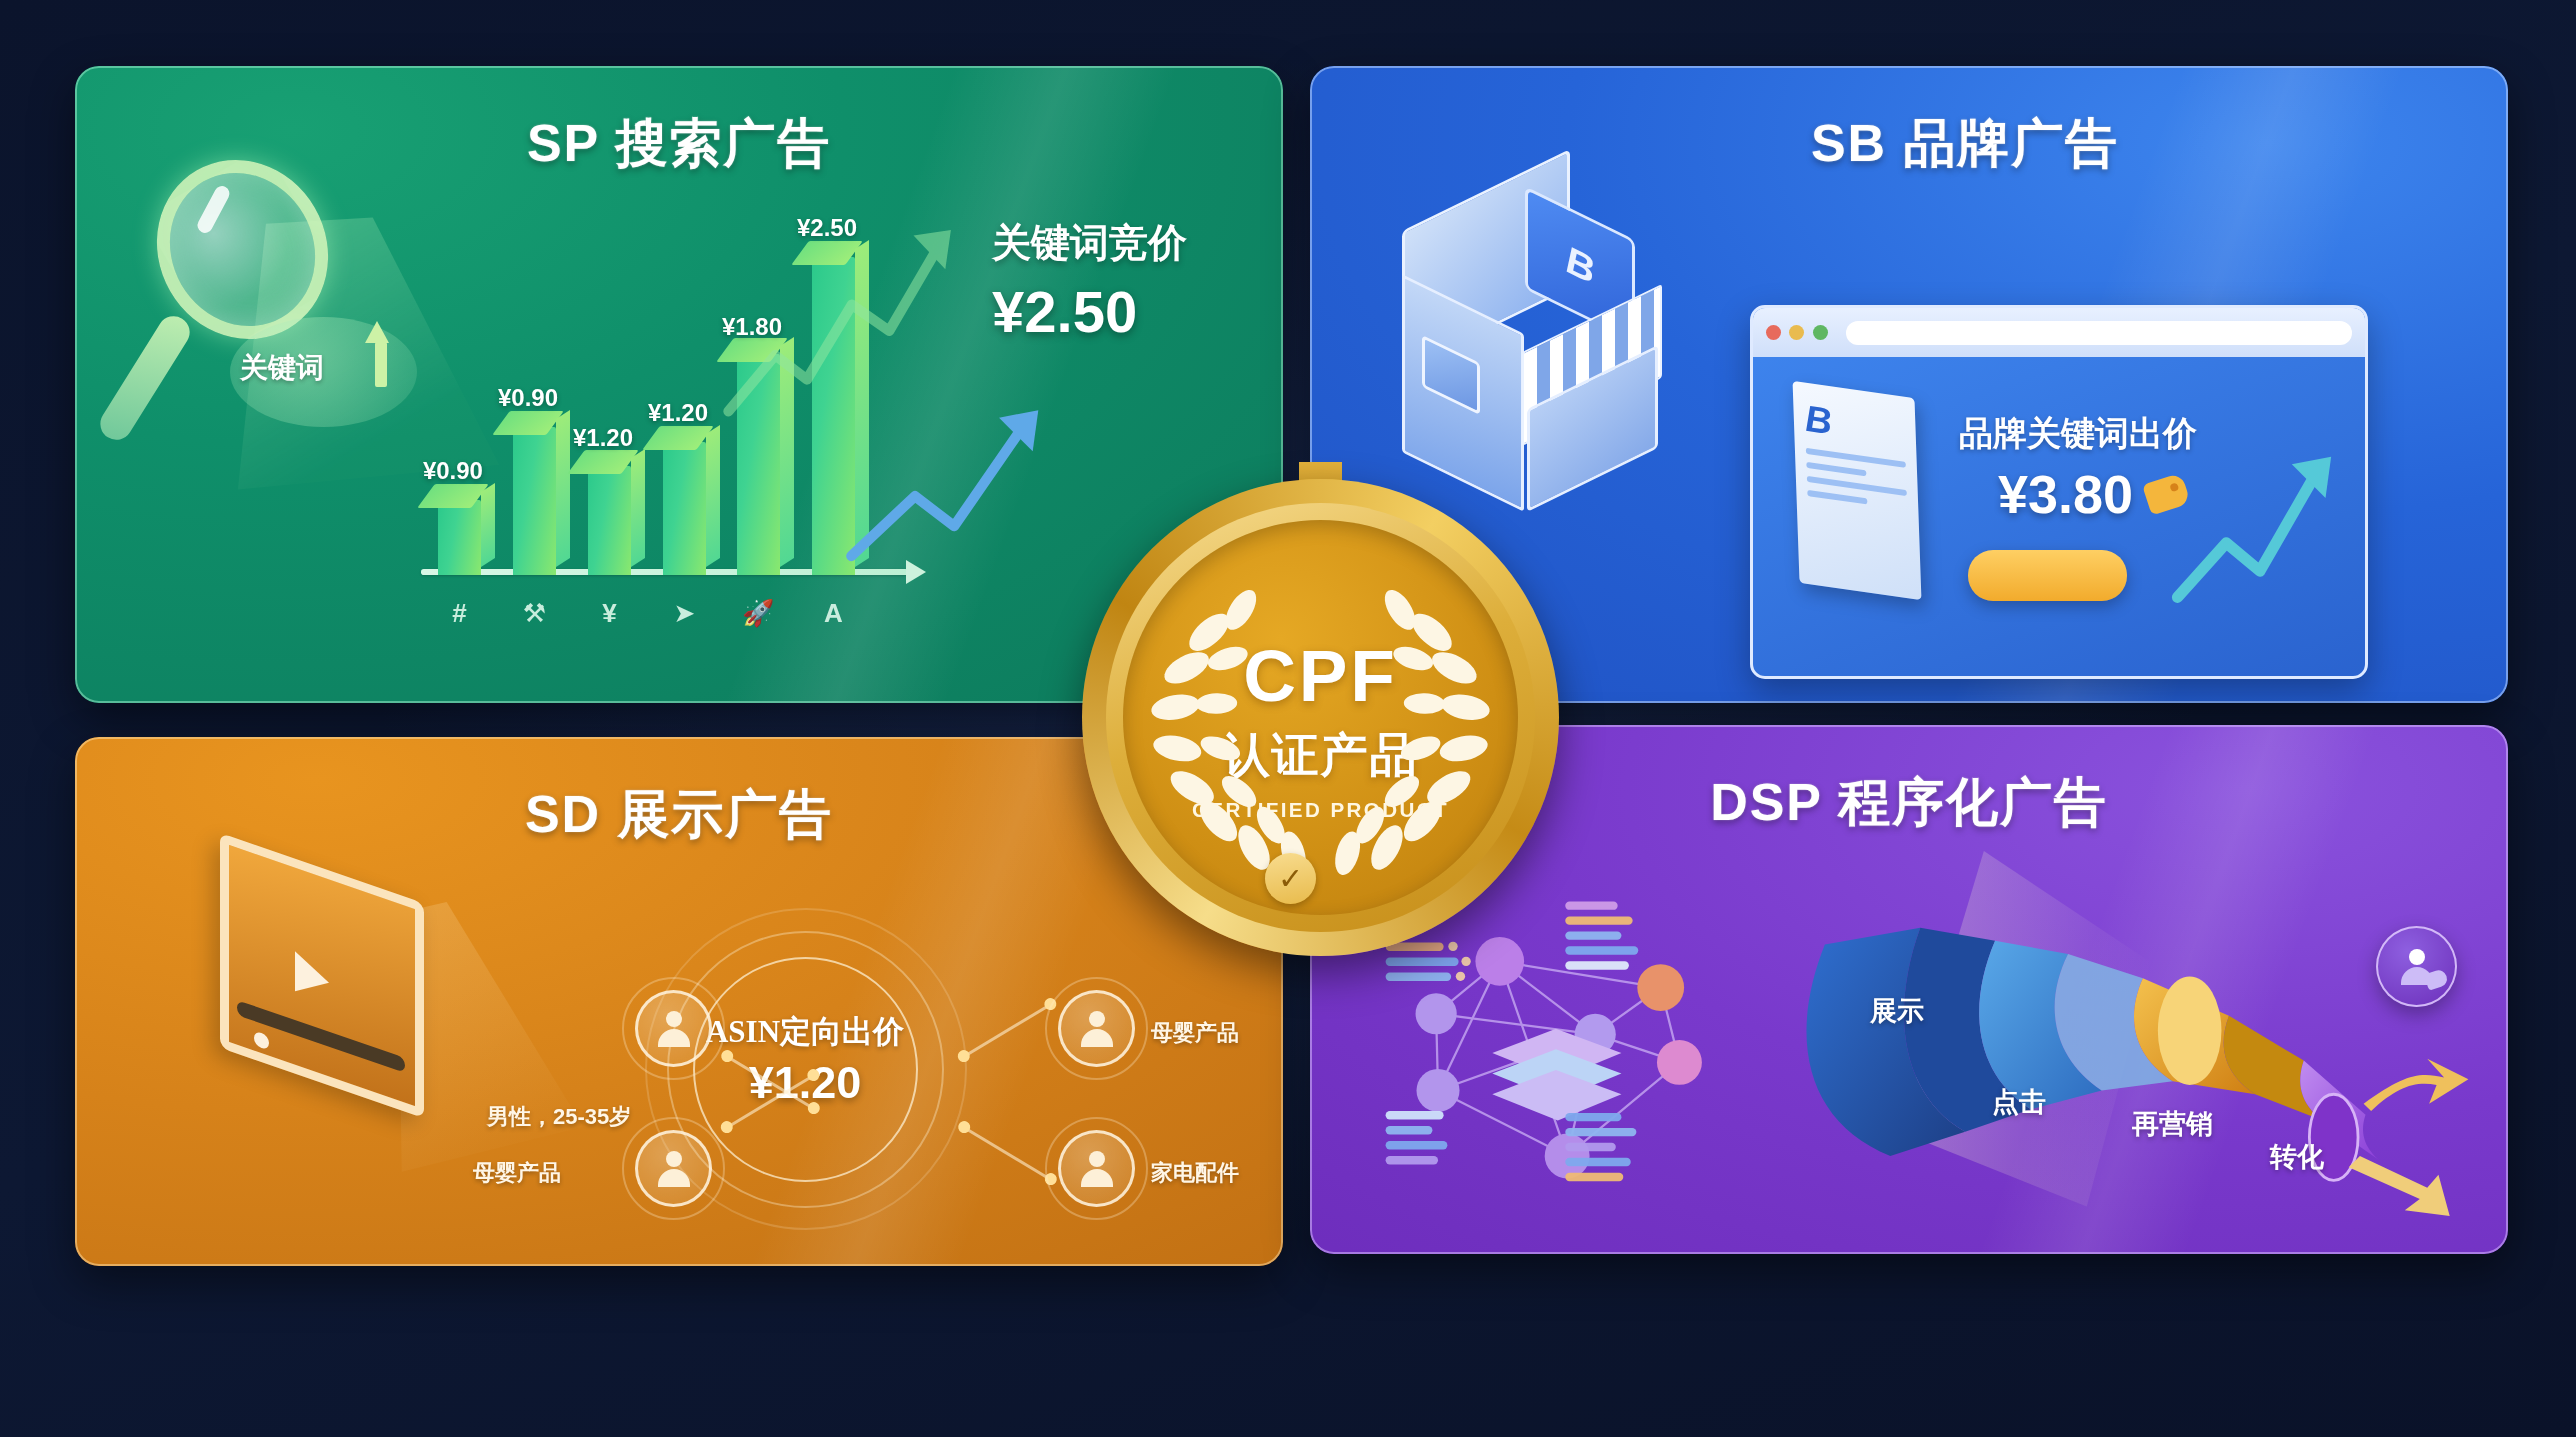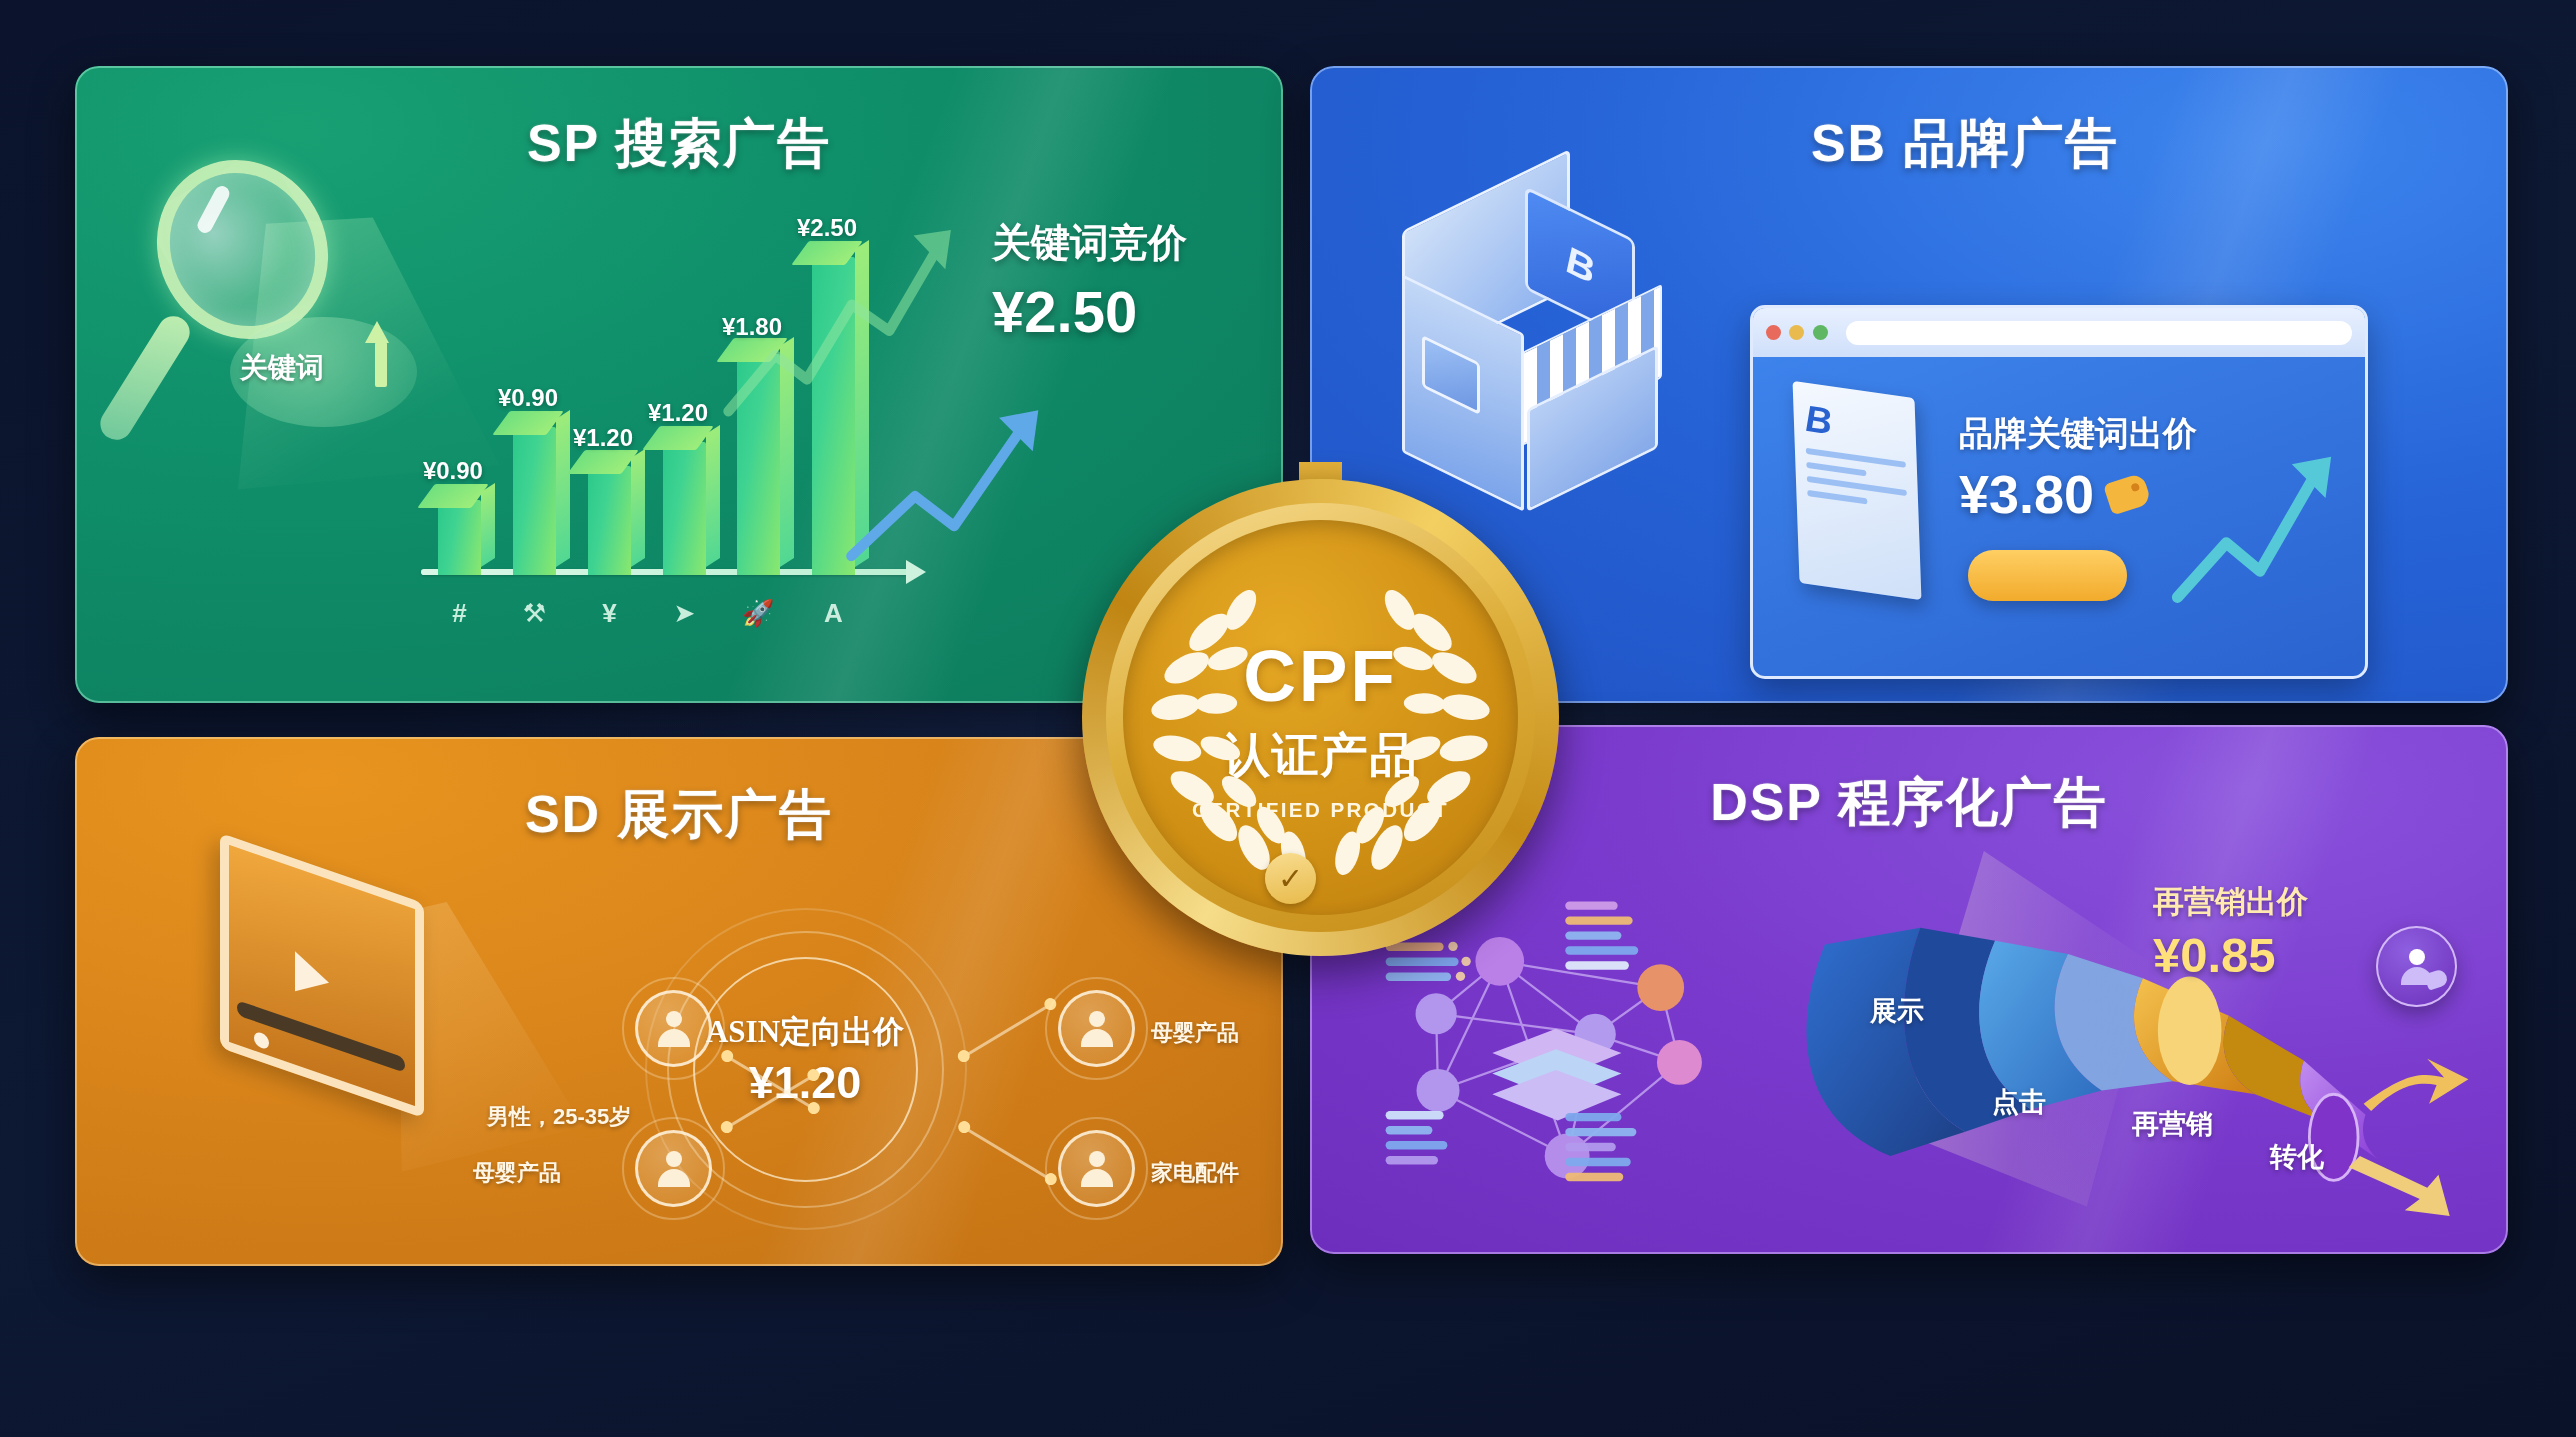--- a/index.html
+++ b/index.html
@@ -225,21 +225,21 @@
     transform:skewY(10deg) rotate(-2deg);
     border-radius:4.7px; box-shadow:3.7px 7.5px 17px rgba(0,0,0,0.25);
     padding:15px 11.2px;
   }
   .doc .bmark{ color:#2a63cf; font-size:37px; font-weight:bold; font-style:italic; }
   .doc .line{ height:5.6px; background:#9dc0f4; border-radius:2.8px; margin-top:8.4px;}
   .doc .line.s{ width:60%; }
   .sb-bid{ position:absolute; left:206px; top:103px; color:#fff; z-index:5;}
   .sb-bid .lbl{ font-size:34px; font-weight:bold; text-shadow:0 1.9px 5.6px rgba(0,0,0,0.3);}
   .sb-bid .row{ display:flex; align-items:center; gap:13px; margin-top:5.6px;}
-  .sb-bid .val{ font-size:54px; font-weight:bold; text-shadow:0 2.8px 7.5px rgba(0,0,0,0.33);}
+  .sb-bid .val{ font-size:54px; font-weight:bold; text-shadow:0 2.8px 7.5px rgba(0,0,0,0.33);margin-left:39px;}
   .tagicon{
     width:41px; height:32px; background:#f4b63c; border-radius:6.6px 13px 13px 6.6px;
     position:relative; transform:rotate(-18deg);
   }
   .tagicon::before{
     content:""; position:absolute; right:6.6px; top:7.5px; width:8.4px; height:8.4px;
     border-radius:50%; background:#d6821a;
   }
   .cta{
     position:absolute; left:215px; top:242px; width:159px; height:51px;
@@ -704,24 +704,20 @@
         <path d="M660 290 Q706 266 738 278 L716 262 M738 278 L712 296" fill="none" stroke="#f3c45e" stroke-width="0"></path>
         <path d="M656 300 C700 268 716 266 742 272 L724 252 L768 274 L726 300 L734 280 C710 276 692 282 664 308 Z" fill="#efc05c"></path>
         <path d="M640 368 L716 402 L700 414 L748 420 L736 376 L724 390 L652 356 Z" fill="#f0cd7a"></path>
       </svg>
 
       <div class="fstage" style="left:120px;top:170px;">展示</div>
       <div class="fstage" style="left:242px;top:213px;margin-top:48px;">点击</div>
       <div class="fstage" style="left:382px;top:283px;">再营销</div>
       <div class="fstage" style="left:520px;top:316px;">转化</div>
 
-      <div class="dsp-bid">
-        <div class="lbl">再营销出价</div>
-        <div class="val">¥0.85</div>
-      </div>
     </div>
 
     <div class="dsp-user">
       <div class="person">
         <div class="head"></div>
         <div class="torso"></div>
       </div>
       <div class="minitag"></div>
     </div>
   </div>

